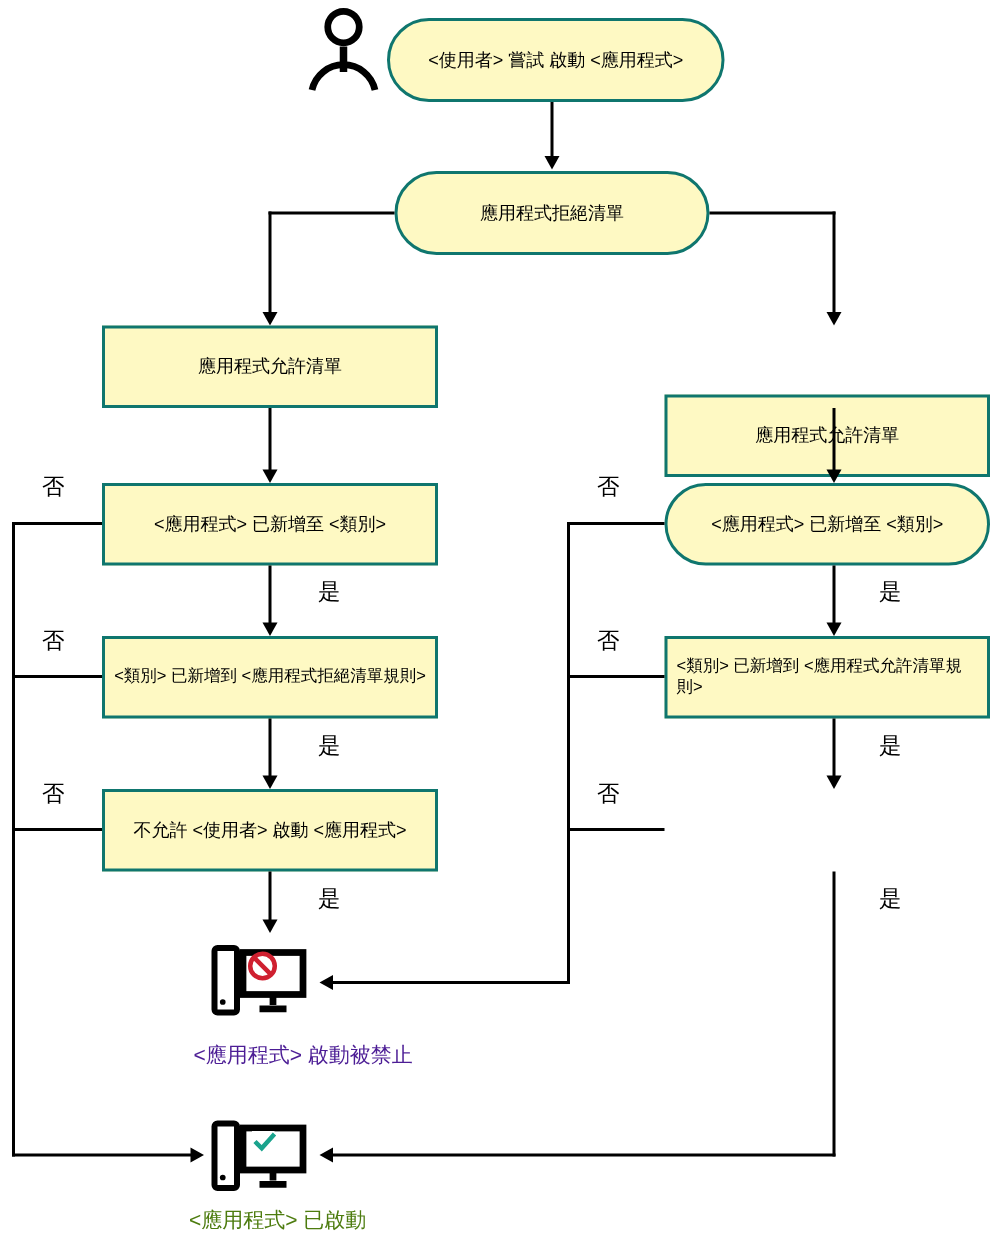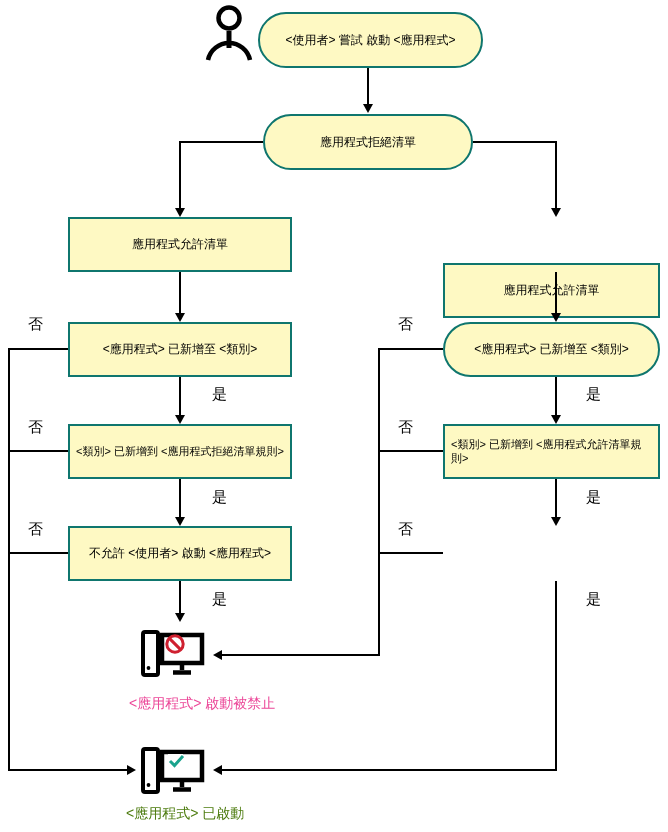--- a/index.html
+++ b/index.html
@@ -117,21 +117,21 @@
     <svg width="66" height="50" viewBox="0 0 66 50">
       <rect x="4" y="3" width="15" height="43" rx="2" fill="none" stroke="#000" stroke-width="4"></rect>
       <circle cx="9.5" cy="39" r="1.9" fill="#000"></circle>
       <rect x="23" y="6" width="40" height="28" fill="none" stroke="#000" stroke-width="4.5"></rect>
       <path d="M43 34 L43 41" stroke="#000" stroke-width="4.5"></path>
       <path d="M34 43.5 L52 43.5" stroke="#000" stroke-width="4.5"></path>
       <circle cx="36" cy="15" r="8.2" fill="#fff" stroke="#cf2030" stroke-width="3"></circle>
       <line x1="30.6" y1="9.6" x2="41.4" y2="20.4" stroke="#cf2030" stroke-width="3"></line>
     </svg>
   </div>
-  <div class="outcome-label" style="left:129px;top:695px;color:#ec4899;">&lt;應用程式&gt; 啟動被禁止</div>
+  <div class="outcome-label" style="left:129px;top:695px;color:#4c1d95;">&lt;應用程式&gt; 啟動被禁止</div>
 
   <div class="icon-wrap" style="left:139px;top:746px;width:66px;height:50px;">
     <svg width="66" height="50" viewBox="0 0 66 50">
       <rect x="4" y="3" width="15" height="43" rx="2" fill="none" stroke="#000" stroke-width="4"></rect>
       <circle cx="9.5" cy="39" r="1.9" fill="#000"></circle>
       <rect x="23" y="6" width="40" height="28" fill="none" stroke="#000" stroke-width="4.5"></rect>
       <path d="M43 34 L43 41" stroke="#000" stroke-width="4.5"></path>
       <path d="M34 43.5 L52 43.5" stroke="#000" stroke-width="4.5"></path>
       <rect x="29" y="8" width="15" height="14" fill="#fff"></rect>
       <path d="M31 15 L35.5 19.5 L44 10" fill="none" stroke="#1aa38d" stroke-width="3"></path>

